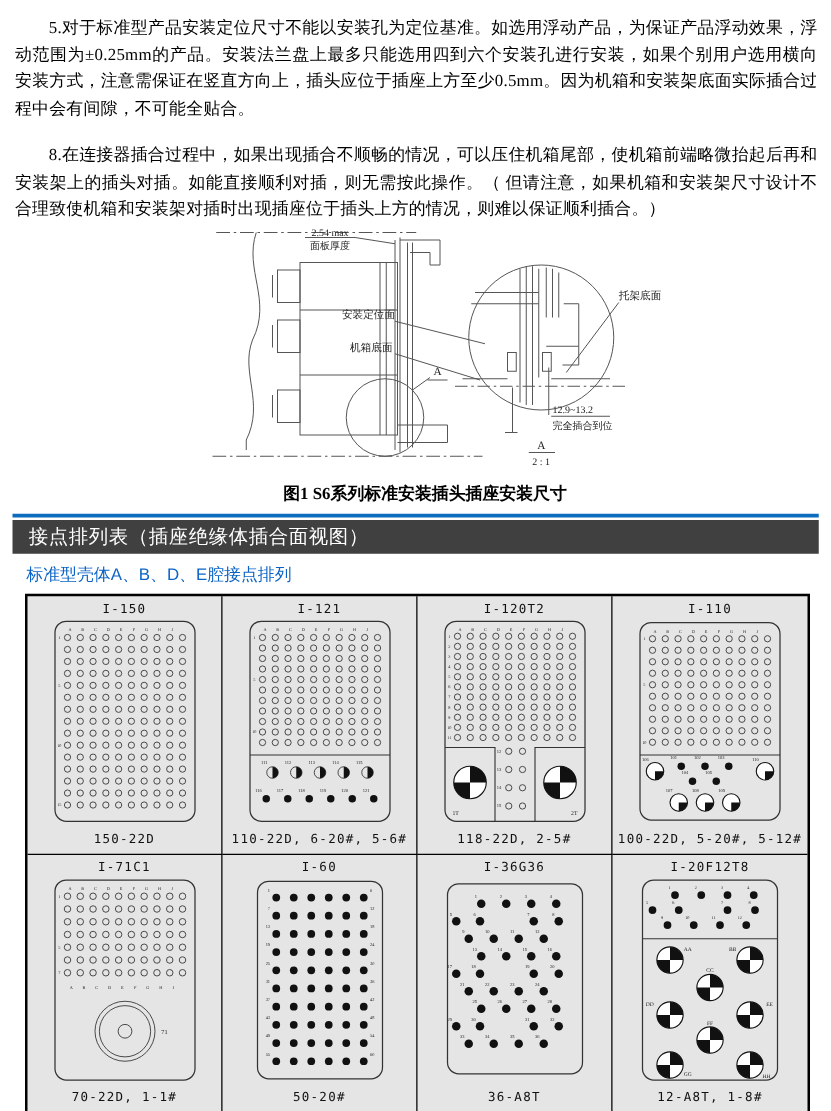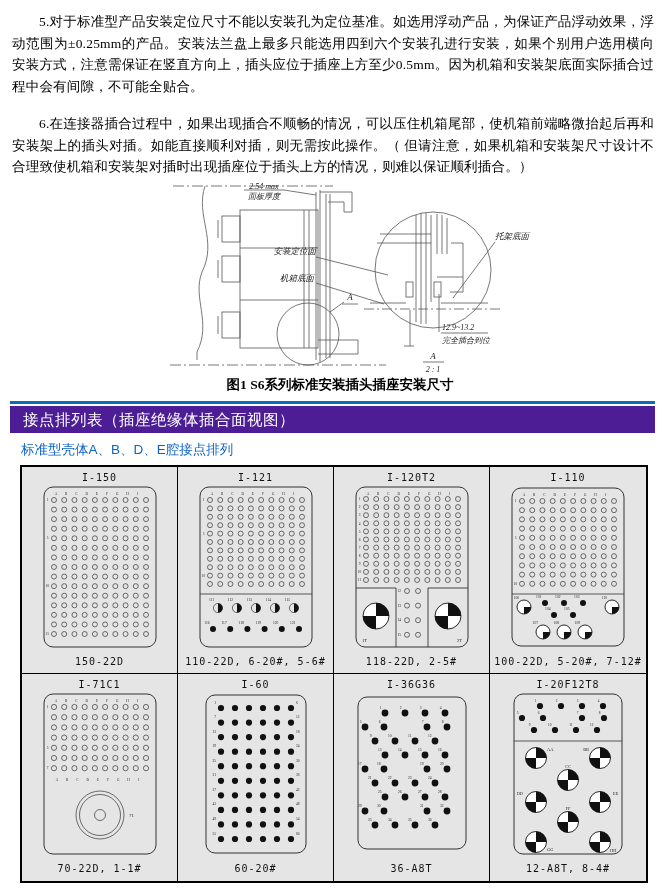--- a/index.html
+++ b/index.html
@@ -1,24 +1,24 @@
 <!DOCTYPE html>
 <html><head>
 <meta charset="utf-8">
 <style>
   html,body{margin:0;padding:0;background:#fff;}
   body{width:665px;height:889px;position:relative;overflow:hidden;color:#000;
        font-family:"Liberation Serif",serif;}
   .para{margin:16px 11px 0 12px;font-size:13.5px;line-height:21.5px;text-align:justify;
         text-indent:2em;letter-spacing:.2px;}
   .para.first{margin-top:11px;}
-  .figwrap{height:192px;margin-top:4px;position:relative;font-style:italic;}
+  .figwrap{height:192px;margin-top:4px;position:relative;}
   .figwrap svg{position:absolute;left:148px;top:0;}
   svg text{fill:#222;font-family:"Liberation Serif",serif;}
-  .caption{width:400px;margin:2px 0 0 140px;text-align:center;font-weight:bold;
+  .caption{width:400px;margin:12px 0 0 140px;text-align:center;font-weight:bold;
            font-size:13.5px;height:18px;}
   .sec-rule{height:3px;margin:7px 10px 0 10px;}
   .sec-bar{margin:2px 10px 0 10px;color:#fff;font-size:15.5px;line-height:27px;height:27px;
            padding-left:13px;letter-spacing:.5px;}
   .subtitle{margin:8px 0 6px 21px;font-weight:normal;font-size:13.5px;
             font-family:"Liberation Sans",sans-serif;}
   .ctable{display:grid;grid-template-columns:repeat(4,1fr);margin:0 17px 0 20px;
           border:2px solid #000;background:#e5e5e5;}
   .cell{border-right:1px solid #000;border-bottom:1px solid #000;height:207px;
         box-sizing:border-box;display:flex;flex-direction:column;align-items:center;
@@ -27,21 +27,21 @@
   .cell:nth-child(n+5){border-bottom:none;}
   .ctitle,.clabel{font-family:"DejaVu Sans Mono",monospace;font-size:10px;color:#111;
                   letter-spacing:1px;white-space:nowrap;}
   .clabel{margin-top:auto;margin-bottom:7px;}
   .cell svg{margin-top:1px;flex:0 0 auto;}
 </style>
 </head>
 <body>
 
 <p class="para first">5.对于标准型产品安装定位尺寸不能以安装孔为定位基准。如选用浮动产品，为保证产品浮动效果，浮动范围为±0.25mm的产品。安装法兰盘上最多只能选用四到六个安装孔进行安装，如果个别用户选用横向安装方式，注意需保证在竖直方向上，插头应位于插座上方至少0.5mm。因为机箱和安装架底面实际插合过程中会有间隙，不可能全贴合。</p>
-<p class="para">6.在连接器插合过程中，如果出现插合不顺畅的情况，可以压住机箱尾部，使机箱前端略微抬起后再和安装架上的插头对插。如能直接顺利对插，则无需按此操作。（ 但请注意，如果机箱和安装架尺寸设计不合理致使机箱和安装架对插时出现插座位于插头上方的情况，则难以保证顺利插合。）</p>
+<p class="para">8.在连接器插合过程中，如果出现插合不顺畅的情况，可以压住机箱尾部，使机箱前端略微抬起后再和安装架上的插头对插。如能直接顺利对插，则无需按此操作。（ 但请注意，如果机箱和安装架尺寸设计不合理致使机箱和安装架对插时出现插座位于插头上方的情况，则难以保证顺利插合。）</p>
 
 <div class="figwrap">
   <svg width="380" height="192" viewBox="0 0 380 192" preserveAspectRatio="none">
     <g stroke="#555" stroke-width="0.8" fill="none">
 
       <path d="M57,4 C47,34 70,58 54,90 C44,116 64,140 49,170 L49,178"></path>
       <line x1="25" y1="4" x2="185" y2="4" stroke-dasharray="11 3 2 3"></line>
       <line x1="22" y1="183" x2="238" y2="183" stroke-dasharray="11 3 2 3"></line>
       <line x1="168" y1="10" x2="168" y2="178"></line>
       <line x1="172" y1="8" x2="172" y2="180"></line>
@@ -105,21 +105,21 @@
     <text x="294" y="148" font-size="8" text-anchor="start">12.9~13.2</text>
     <text x="294" y="161" font-size="8" text-anchor="start">完全插合到位</text>
     <text x="285" y="177" font-size="9" text-anchor="middle">A</text>
     <text x="285" y="190" font-size="8" text-anchor="middle">2 : 1</text>
   </svg>
 </div>
 
 <div class="caption">图1  S6系列标准安装插头插座安装尺寸</div>
 
 <div class="sec-rule" style="background: rgb(11, 108, 190);"></div>
-<div class="sec-bar" style="background: #4c1d95;">
+<div class="sec-bar" style="background: #404040;">
   <span>接点排列表（插座绝缘体插合面视图）</span>
 </div>
 <div class="subtitle" style="color: rgb(11, 99, 198);">标准型壳体A、B、D、E腔接点排列</div>
 
 <div class="ctable">
     <div class="cell">
       <div class="ctitle">I-150</div>
       <svg viewBox="0 0 150 172" width="150" height="172">
         <rect x="19" y="3" width="112" height="160" rx="9" ry="9" fill="none" stroke="#333" stroke-width="1"></rect>
         <text x="31" y="11" font-size="3.4" text-anchor="middle" fill="#222" font-family="DejaVu Sans Mono, monospace">A</text>
@@ -740,21 +740,21 @@
         <circle cx="71" cy="148" r="7" fill="#fff" stroke="#111" stroke-width="0.9"></circle>
         <path d="M 71 148 L 78 148 A 7 7 0 0 1 71 155 Z" fill="#111"></path>
         <text x="66" y="139.5" font-size="3.6" text-anchor="end" fill="#222" font-family="DejaVu Sans Mono, monospace">108</text>
         <circle cx="92" cy="148" r="7" fill="#fff" stroke="#111" stroke-width="0.9"></circle>
         <path d="M 92 148 L 99 148 A 7 7 0 0 1 92 155 Z" fill="#111"></path>
         <text x="87" y="139.5" font-size="3.6" text-anchor="end" fill="#222" font-family="DejaVu Sans Mono, monospace">109</text>
         <circle cx="119" cy="123" r="7" fill="#fff" stroke="#111" stroke-width="0.9"></circle>
         <path d="M 119 123 L 126 123 A 7 7 0 0 1 119 130 Z" fill="#111"></path>
         <text x="114" y="114.5" font-size="3.6" text-anchor="end" fill="#222" font-family="DejaVu Sans Mono, monospace">110</text>
       </svg>
-      <div class="clabel">100-22D, 5-20#, 7-12#</div>
+      <div class="clabel">100-22D, 5-20#, 5-12#</div>
     </div>
     <div class="cell">
       <div class="ctitle">I-71C1</div>
       <svg viewBox="0 0 150 172" width="150" height="172">
         <rect x="19" y="3" width="112" height="160" rx="9" ry="9" fill="none" stroke="#333" stroke-width="1"></rect>
         <text x="31" y="11" font-size="3.4" text-anchor="middle" fill="#222" font-family="DejaVu Sans Mono, monospace">A</text>
         <text x="41.22222222222222" y="11" font-size="3.4" text-anchor="middle" fill="#222" font-family="DejaVu Sans Mono, monospace">B</text>
         <text x="51.44444444444444" y="11" font-size="3.4" text-anchor="middle" fill="#222" font-family="DejaVu Sans Mono, monospace">C</text>
         <text x="61.666666666666664" y="11" font-size="3.4" text-anchor="middle" fill="#222" font-family="DejaVu Sans Mono, monospace">D</text>
         <text x="71.88888888888889" y="11" font-size="3.4" text-anchor="middle" fill="#222" font-family="DejaVu Sans Mono, monospace">E</text>
@@ -929,21 +929,21 @@
         <text x="115" y="128.94444444444446" font-size="3.5" text-anchor="start" fill="#222" font-family="DejaVu Sans Mono, monospace">54</text>
         <circle cx="40" cy="148" r="3.1" fill="#111"></circle>
         <circle cx="54" cy="148" r="3.1" fill="#111"></circle>
         <circle cx="68" cy="148" r="3.1" fill="#111"></circle>
         <circle cx="82" cy="148" r="3.1" fill="#111"></circle>
         <circle cx="96" cy="148" r="3.1" fill="#111"></circle>
         <circle cx="110" cy="148" r="3.1" fill="#111"></circle>
         <text x="35" y="143.5" font-size="3.5" text-anchor="end" fill="#222" font-family="DejaVu Sans Mono, monospace">55</text>
         <text x="115" y="143.5" font-size="3.5" text-anchor="start" fill="#222" font-family="DejaVu Sans Mono, monospace">60</text>
       </svg>
-      <div class="clabel">60-20#</div>
+      <div class="clabel">50-20#</div>
     </div>
     <div class="cell">
       <div class="ctitle">I-36G36</div>
       <svg viewBox="0 0 150 172" width="150" height="172">
         <rect x="21" y="6" width="108" height="152" rx="9" ry="9" fill="none" stroke="#333" stroke-width="1"></rect>
         <circle cx="48" cy="22" r="3.4" fill="#111"></circle>
         <text x="44.5" y="17.5" font-size="3.6" text-anchor="end" fill="#222" font-family="DejaVu Sans Mono, monospace">1</text>
         <circle cx="68" cy="22" r="3.4" fill="#111"></circle>
         <text x="64.5" y="17.5" font-size="3.6" text-anchor="end" fill="#222" font-family="DejaVu Sans Mono, monospace">2</text>
         <circle cx="88" cy="22" r="3.4" fill="#111"></circle>
@@ -1072,15 +1072,15 @@
         <text x="75" y="119" font-size="4.4" text-anchor="middle" fill="#222" font-family="DejaVu Sans Mono, monospace">FF</text>
         <circle cx="43" cy="151" r="10.5" fill="#fff" stroke="#111" stroke-width="0.9"></circle>
         <path d="M 43 151 L 43 140.5 A 10.5 10.5 0 0 1 53.5 151 Z" fill="#111"></path>
         <path d="M 43 151 L 43 161.5 A 10.5 10.5 0 0 1 32.5 151 Z" fill="#111"></path>
         <text x="54" y="160" font-size="4.4" text-anchor="start" fill="#222" font-family="DejaVu Sans Mono, monospace">GG</text>
         <circle cx="107" cy="151" r="10.5" fill="#fff" stroke="#111" stroke-width="0.9"></circle>
         <path d="M 107 151 L 107 140.5 A 10.5 10.5 0 0 1 117.5 151 Z" fill="#111"></path>
         <path d="M 107 151 L 107 161.5 A 10.5 10.5 0 0 1 96.5 151 Z" fill="#111"></path>
         <text x="117" y="161" font-size="4.4" text-anchor="start" fill="#222" font-family="DejaVu Sans Mono, monospace">HH</text>
       </svg>
-      <div class="clabel">12-A8T, 8-4#</div>
+      <div class="clabel">12-A8T, 1-8#</div>
     </div>
   </div>
 
 </body></html>

